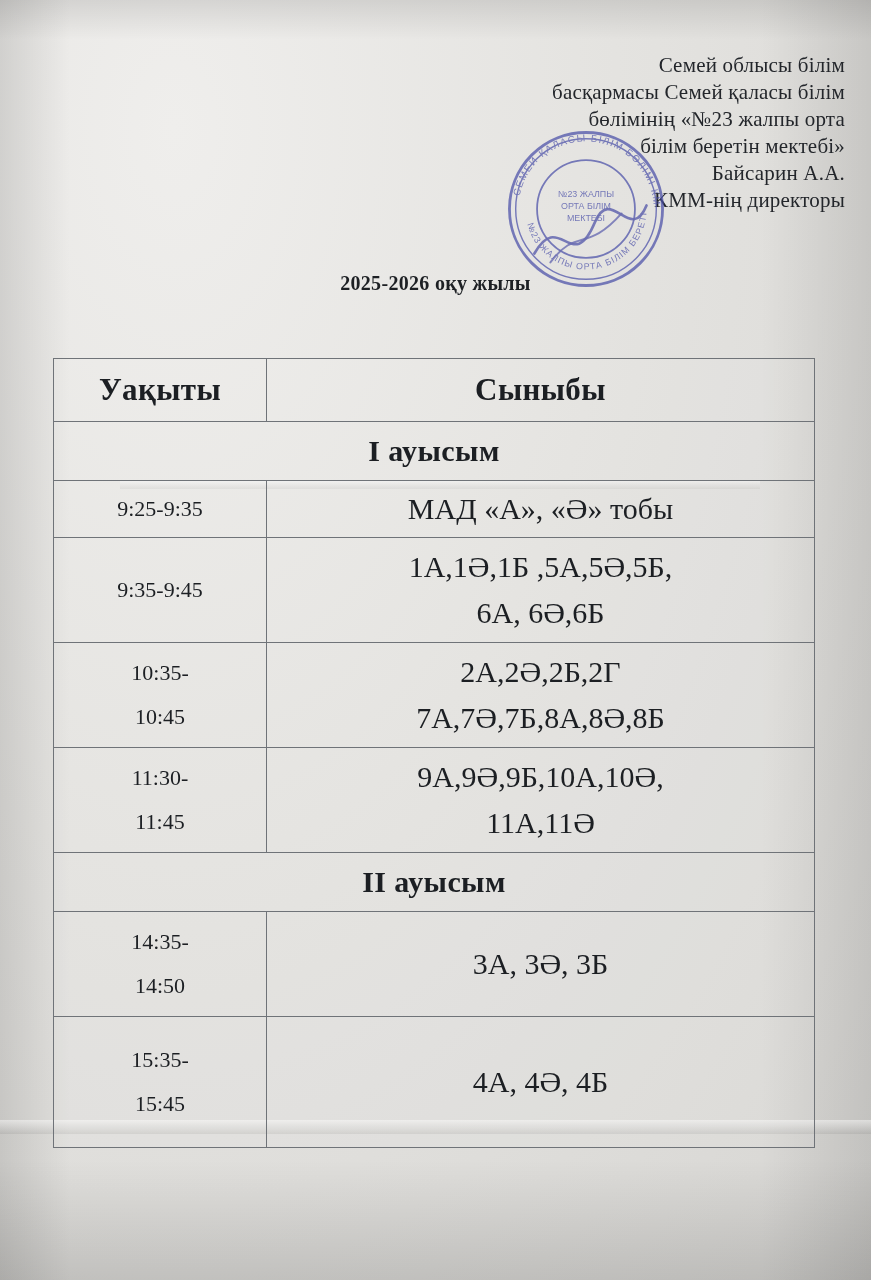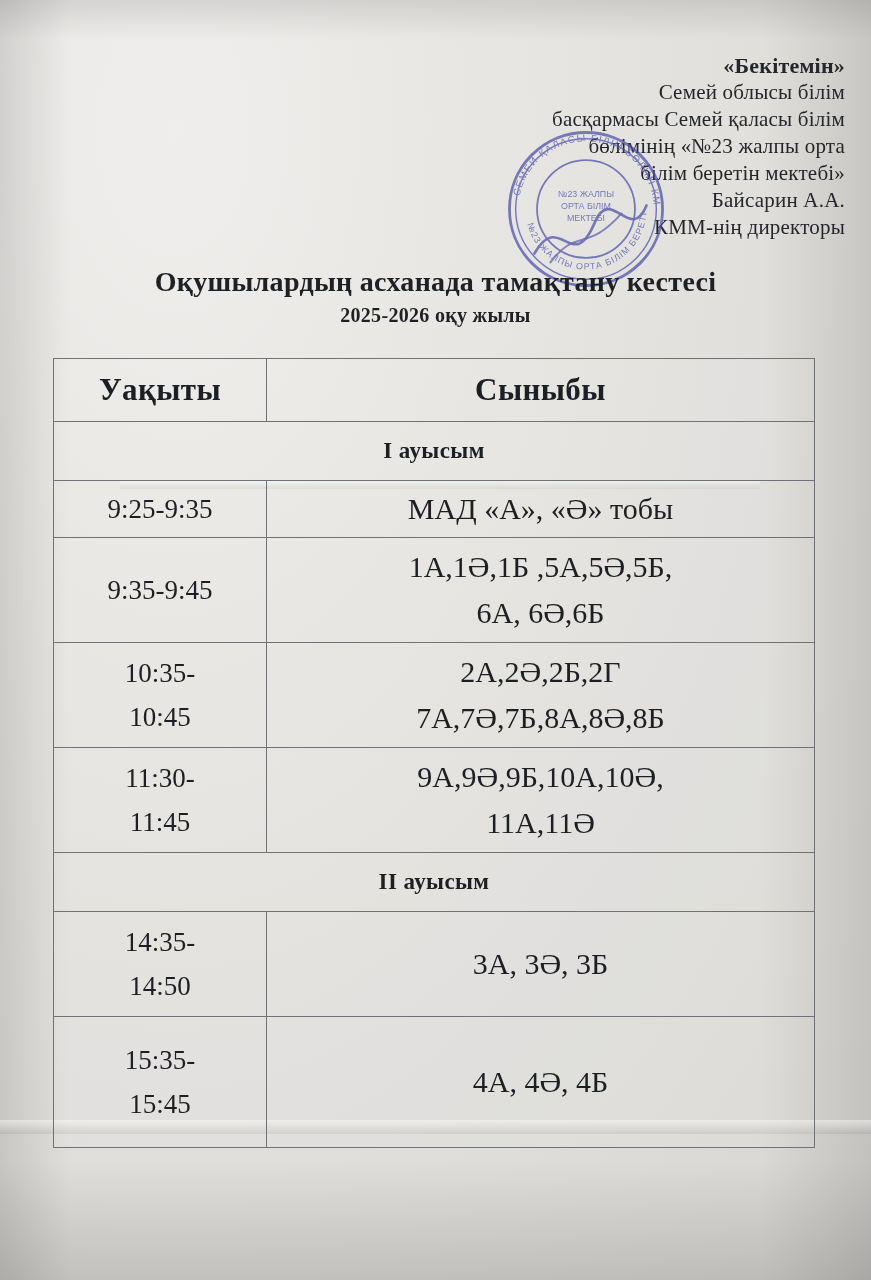--- a/index.html
+++ b/index.html
@@ -105,26 +105,26 @@
   }
   #schedule-table th {
     font-weight: bold;
     font-size: 31px;
     height: 54px;
     letter-spacing: 0.4px;
   }
   .col-time { width: 200px; }
   .shift-row td {
     font-weight: bold;
-    font-size: 23px;
+    font-size: 30px;
     height: 50px;
     letter-spacing: 0.4px;
   }
   .time-cell {
-    font-size: 27px;
+    font-size: 22px;
     line-height: 44px;
   }
   .class-cell {
     font-size: 30px;
     line-height: 46px;
   }
   .r-tall .time-cell, .r-tall .class-cell { height: 96px; }
   .r-short .time-cell, .r-short .class-cell { height: 48px; }
   .r-xtall .time-cell, .r-xtall .class-cell { height: 122px; }
 
@@ -136,21 +136,20 @@
 <div id="paper">
   <div class="crease c1"></div>
   <div class="crease c2"></div>
   <div class="crease c3"></div>
   <div class="crease c4"></div>
   <div class="crease c5"></div>
   <div class="crease c6"></div>
 </div>
 
 <div id="approval">
-  <div class="ap-line ap-title">«Бекітемін»</div>
   <div class="ap-line">Семей  облысы  білім</div>
   <div class="ap-line">басқармасы Семей қаласы білім</div>
   <div class="ap-line">бөлімінің  «№23  жалпы  орта</div>
   <div class="ap-line">білім  беретін  мектебі»</div>
   <div class="ap-line">Байсарин А.А.</div>
   <div class="ap-line">КММ-нің директоры</div>
 </div>
 
 <svg id="stamp" viewBox="0 0 200 200">
   <defs>
@@ -167,21 +166,20 @@
     <textPath href="#arcBottom" startOffset="8%">№23 ЖАЛПЫ ОРТА БІЛІМ БЕРЕТІН МЕКТЕБІ</textPath>
   </text>
   <text x="100" y="86" text-anchor="middle" font-family="'Liberation Sans', sans-serif" font-size="10" fill="#4a4fa8">№23 ЖАЛПЫ</text>
   <text x="100" y="100" text-anchor="middle" font-family="'Liberation Sans', sans-serif" font-size="10" fill="#4a4fa8">ОРТА БІЛІМ</text>
   <text x="100" y="114" text-anchor="middle" font-family="'Liberation Sans', sans-serif" font-size="10" fill="#4a4fa8">МЕКТЕБІ</text>
   <path d="M 42,150 C 70,100 85,175 110,115 C 128,72 150,140 168,96" fill="none" stroke="#3b3fa0" stroke-width="3" stroke-linecap="round" opacity="0.9"></path>
   <path d="M 60,160 C 90,120 100,150 140,105" fill="none" stroke="#3b3fa0" stroke-width="2.2" stroke-linecap="round" opacity="0.8"></path>
 </svg>
 
 <div id="doc-title">
-  <div class="t1">Оқушылардың асханада тамақтану   кестесі</div>
   <div class="t2">2025-2026 оқу  жылы</div>
 </div>
 
 <table id="schedule-table">
   <thead>
     <tr>
       <th class="col-time">Уақыты</th>
       <th>Сыныбы</th>
     </tr>
   </thead>

